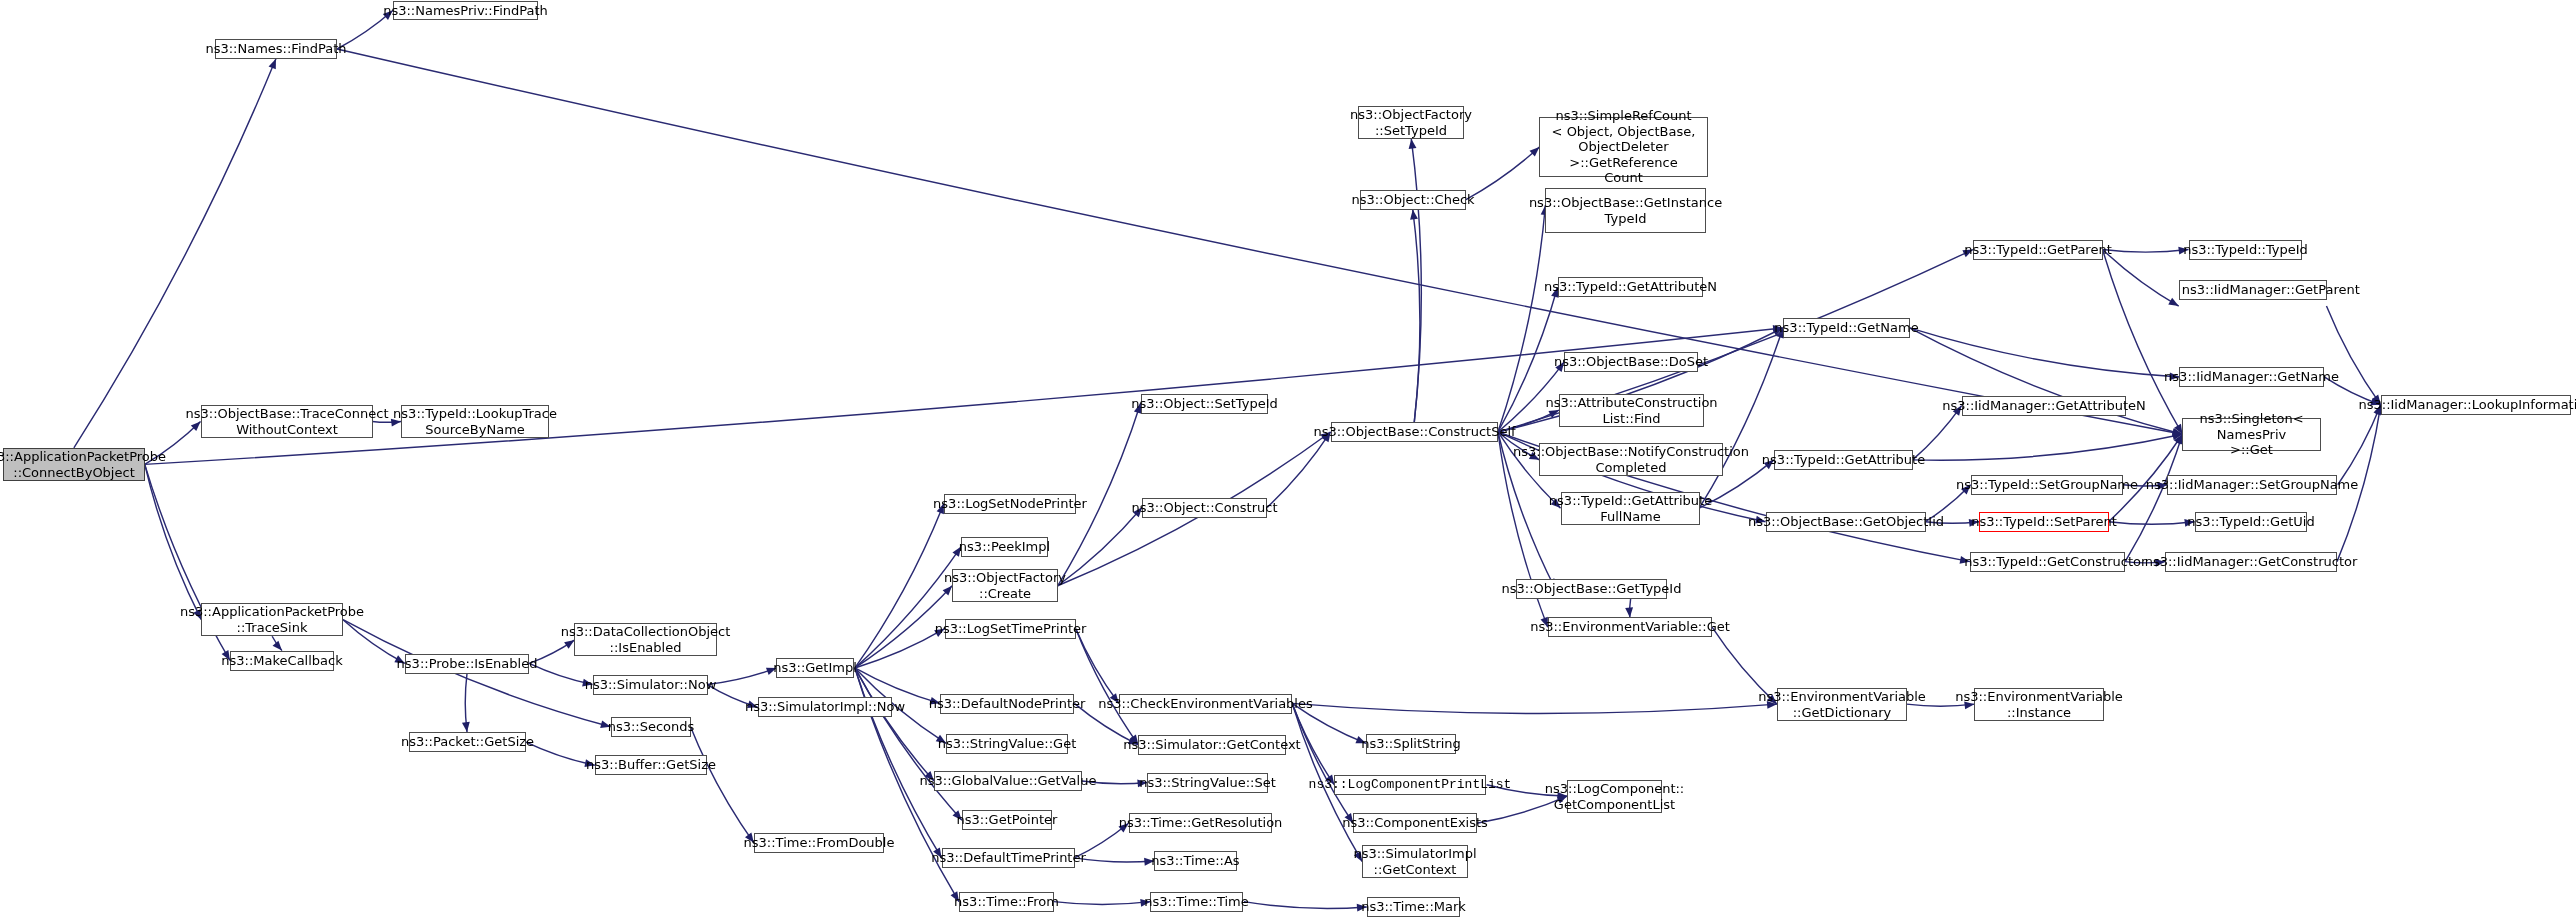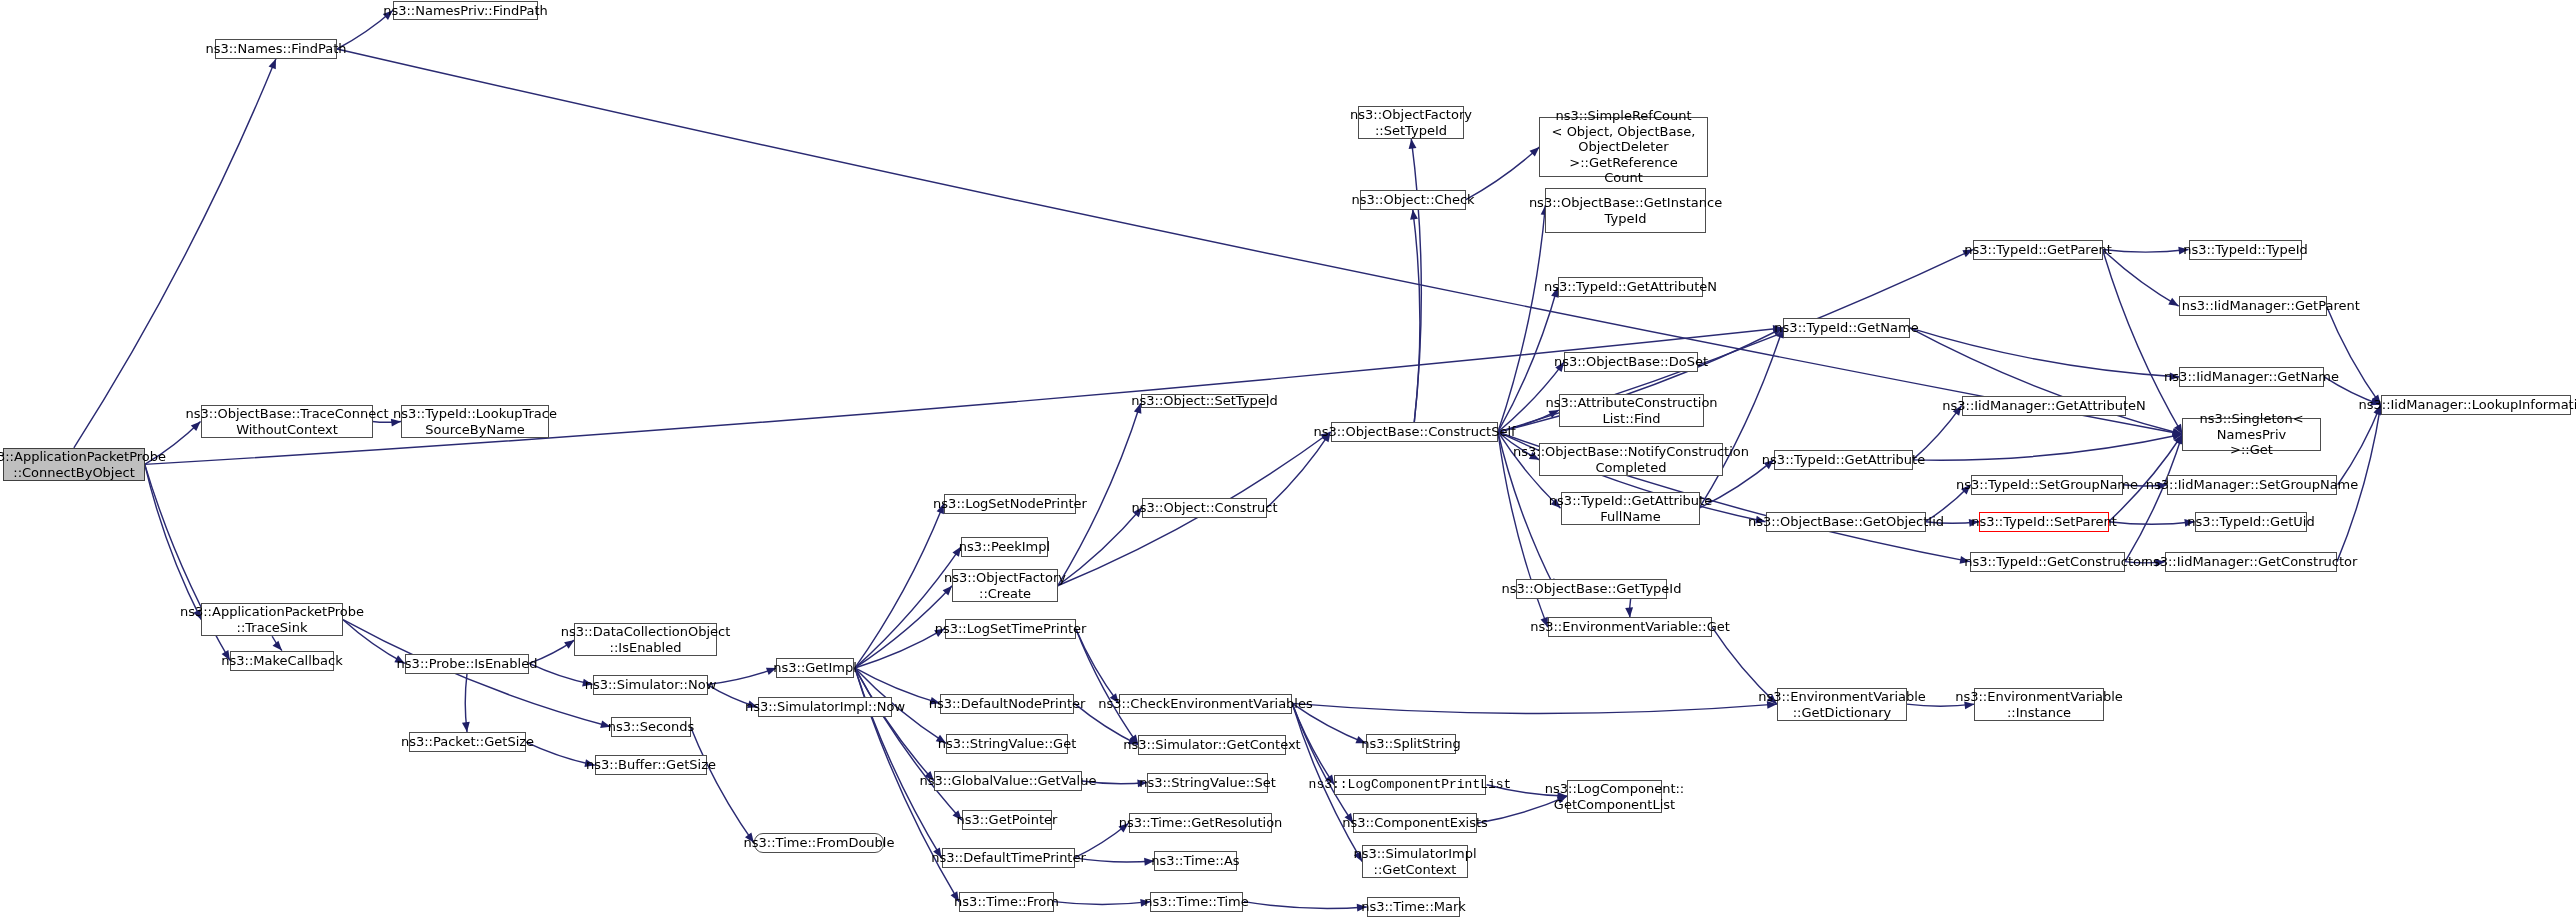--- a/index.html
+++ b/index.html
@@ -204,33 +204,33 @@
       <div class="node" style="left: 230px; top: 651px; width: 104px; height: 19.6px;"><span>ns3::MakeCallback</span></div>
       <div class="node" style="left: 405px; top: 654px; width: 124px; height: 19.6px;"><span>ns3::Probe::IsEnabled</span></div>
       <div class="node" style="left: 409px; top: 732px; width: 117px; height: 19.6px;"><span>ns3::Packet::GetSize</span></div>
       <div class="node" style="left: 574px; top: 623px; width: 143px; height: 33px;"><span>ns3::DataCollectionObject
 ::IsEnabled</span></div>
       <div class="node" style="left: 593px; top: 675px; width: 115px; height: 19.6px;"><span>ns3::Simulator::Now</span></div>
       <div class="node" style="left: 611px; top: 717px; width: 80px; height: 19.6px;"><span>ns3::Seconds</span></div>
       <div class="node" style="left: 595px; top: 755px; width: 112px; height: 19.6px;"><span>ns3::Buffer::GetSize</span></div>
       <div class="node" style="left: 776px; top: 658px; width: 78px; height: 19.6px;"><span>ns3::GetImpl</span></div>
       <div class="node" style="left: 758px; top: 697px; width: 134px; height: 19.6px;"><span>ns3::SimulatorImpl::Now</span></div>
-      <div class="node" style="left: 754px; top: 833px; width: 130px; height: 19.6px; border-radius: 9px;"><span>ns3::Time::FromDouble</span></div>
+      <div class="node" style="left: 754px; top: 833px; width: 130px; height: 19.6px;"><span>ns3::Time::FromDouble</span></div>
       <div class="node" style="left: 944px; top: 494px; width: 132px; height: 19.6px;"><span>ns3::LogSetNodePrinter</span></div>
       <div class="node" style="left: 961px; top: 537px; width: 87px; height: 19.6px;"><span>ns3::PeekImpl</span></div>
       <div class="node" style="left: 952px; top: 569px; width: 106px; height: 33px;"><span>ns3::ObjectFactory
 ::Create</span></div>
       <div class="node" style="left: 945px; top: 619px; width: 131px; height: 19.6px;"><span>ns3::LogSetTimePrinter</span></div>
       <div class="node" style="left: 940px; top: 694px; width: 134px; height: 19.6px;"><span>ns3::DefaultNodePrinter</span></div>
       <div class="node" style="left: 946px; top: 734px; width: 122px; height: 19.6px;"><span>ns3::StringValue::Get</span></div>
       <div class="node" style="left: 934px; top: 771px; width: 148px; height: 19.6px;"><span>ns3::GlobalValue::GetValue</span></div>
       <div class="node" style="left: 962px; top: 810px; width: 90px; height: 19.6px;"><span>ns3::GetPointer</span></div>
       <div class="node" style="left: 942px; top: 848px; width: 133px; height: 19.6px;"><span>ns3::DefaultTimePrinter</span></div>
       <div class="node" style="left: 959px; top: 892px; width: 95px; height: 19.6px;"><span>ns3::Time::From</span></div>
-      <div class="node" style="left: 1141px; top: 394px; width: 127px; height: 14px;"><span>ns3::Object::SetTypeId</span></div>
+      <div class="node" style="left: 1141px; top: 394px; width: 127px; height: 20px;"><span>ns3::Object::SetTypeId</span></div>
       <div class="node" style="left: 1142px; top: 498px; width: 125px; height: 19.6px;"><span>ns3::Object::Construct</span></div>
       <div class="node" style="left: 1119px; top: 694px; width: 173px; height: 19.6px;"><span>ns3::CheckEnvironmentVariables</span></div>
       <div class="node" style="left: 1138px; top: 735px; width: 148px; height: 19.6px;"><span>ns3::Simulator::GetContext</span></div>
       <div class="node" style="left: 1147px; top: 773px; width: 121px; height: 19.6px;"><span>ns3::StringValue::Set</span></div>
       <div class="node" style="left: 1129px; top: 813px; width: 143px; height: 19.6px;"><span>ns3::Time::GetResolution</span></div>
       <div class="node" style="left: 1154px; top: 851px; width: 83px; height: 19.6px;"><span>ns3::Time::As</span></div>
       <div class="node" style="left: 1150px; top: 892px; width: 93px; height: 19.6px;"><span>ns3::Time::Time</span></div>
       <div class="node" style="left: 1331px; top: 422px; width: 167px; height: 19.6px;"><span>ns3::ObjectBase::ConstructSelf</span></div>
       <div class="node" style="left: 1358px; top: 106px; width: 106px; height: 33px;"><span>ns3::ObjectFactory
 ::SetTypeId</span></div>
@@ -258,21 +258,21 @@
 ::GetContext</span></div>
       <div class="node" style="left: 1367px; top: 897px; width: 93px; height: 19.6px;"><span>ns3::Time::Mark</span></div>
       <div class="node" style="left: 1567px; top: 780px; width: 95px; height: 33px;"><span>ns3::LogComponent::
 GetComponentList</span></div>
       <div class="node" style="left: 1777px; top: 688px; width: 130px; height: 33px;"><span>ns3::EnvironmentVariable
 ::GetDictionary</span></div>
       <div class="node" style="left: 1974px; top: 688px; width: 130px; height: 33px;"><span>ns3::EnvironmentVariable
 ::Instance</span></div>
       <div class="node" style="left: 1973px; top: 240px; width: 130px; height: 19.6px;"><span>ns3::TypeId::GetParent</span></div>
       <div class="node" style="left: 2189px; top: 240px; width: 113px; height: 19.6px;"><span>ns3::TypeId::TypeId</span></div>
-      <div class="node" style="left: 2179px; top: 296px; width: 148px; height: 19.6px; padding-left: 40px;"><span>ns3::IidManager::GetParent</span></div>
+      <div class="node" style="left: 2179px; top: 280px; width: 148px; height: 19.6px; padding-left: 40px;"><span>ns3::IidManager::GetParent</span></div>
       <div class="node" style="left: 1783px; top: 318px; width: 127px; height: 19.6px;"><span>ns3::TypeId::GetName</span></div>
       <div class="node" style="left: 2179px; top: 367px; width: 145px; height: 19.6px;"><span>ns3::IidManager::GetName</span></div>
       <div class="node" style="left: 1962px; top: 396px; width: 164px; height: 19.6px;"><span>ns3::IidManager::GetAttributeN</span></div>
       <div class="node" style="left: 1774px; top: 450px; width: 139px; height: 19.6px;"><span>ns3::TypeId::GetAttribute</span></div>
       <div class="node" style="left: 2182px; top: 418px; width: 139px; height: 33px;"><span>ns3::Singleton&lt; NamesPriv
 &gt;::Get</span></div>
       <div class="node" style="left: 1971px; top: 475px; width: 152px; height: 19.6px;"><span>ns3::TypeId::SetGroupName</span></div>
       <div class="node" style="left: 2167px; top: 475px; width: 170px; height: 19.6px;"><span>ns3::IidManager::SetGroupName</span></div>
       <div class="node" style="left: 1766px; top: 512px; width: 160px; height: 19.6px;"><span>ns3::ObjectBase::GetObjectIid</span></div>
       <div class="node hl" style="left: 1979px; top: 512px; width: 130px; height: 19.6px;"><span>ns3::TypeId::SetParent</span></div>

